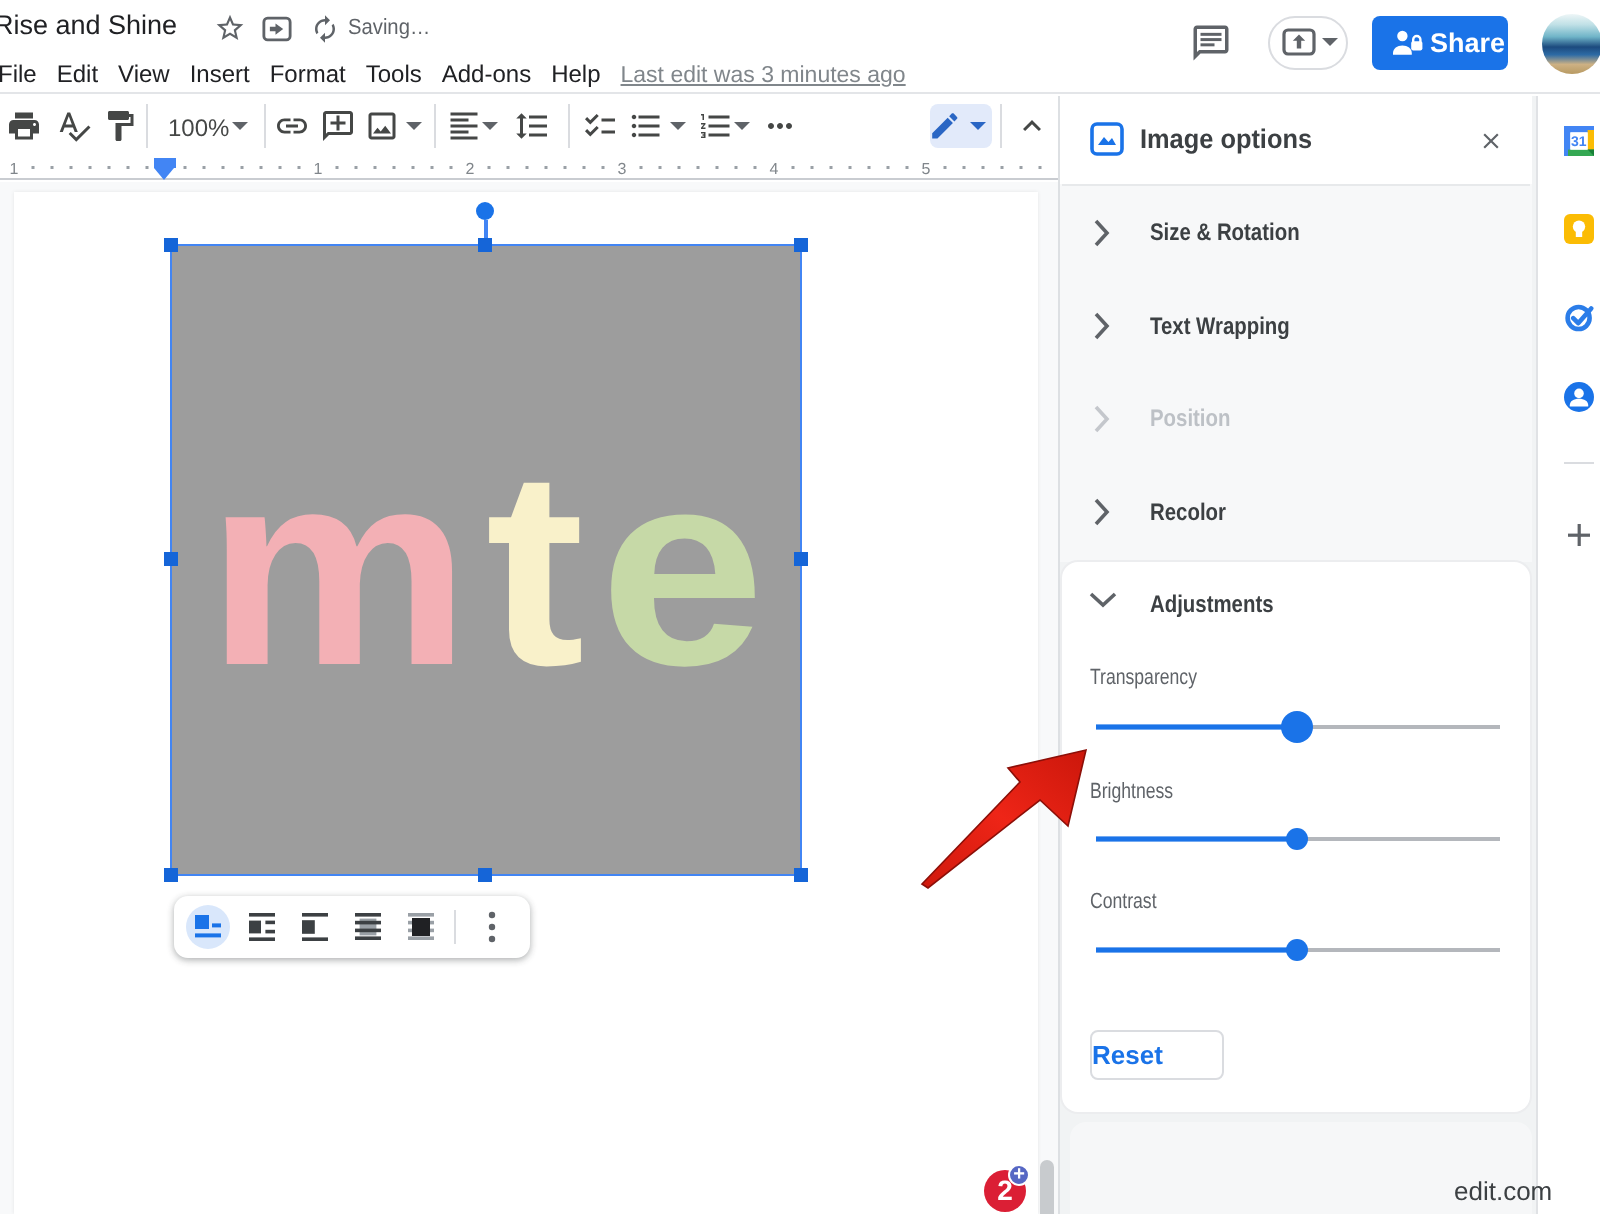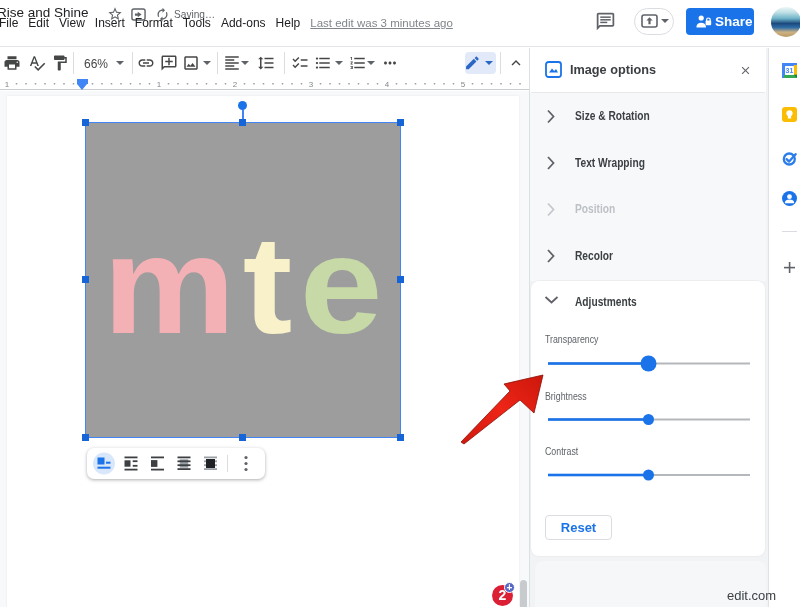--- a/index.html
+++ b/index.html
@@ -21,21 +21,21 @@
     </svg>
   <svg class="abs" style="left:131px;top:7px;" width="15" height="15" viewBox="0 0 16 16">
       <rect x="1" y="2.2" width="14" height="11.6" rx="2" fill="none" stroke="#5f6368" stroke-width="1.5"></rect>
       <path d="M7.2 5 v1.8 H4.2 v2.4 H7.2 V11 L11.3 8 Z" fill="#5f6368"></path>
     </svg>
   <svg class="abs" style="left:155px;top:7px;" width="15" height="15" viewBox="0 0 24 24" fill="#5f6368">
       <path d="M12 6v3l4-4-4-4v3c-4.42 0-8 3.58-8 8 0 1.57.46 3.03 1.24 4.26L6.7 14.8c-.45-.83-.7-1.79-.7-2.8 0-3.31 2.69-6 6-6zm6.76 1.74L17.3 9.2c.44.84.7 1.79.7 2.8 0 3.31-2.69 6-6 6v-3l-4 4 4 4v-3c4.42 0 8-3.58 8-8 0-1.57-.46-3.03-1.24-4.26z"></path>
     </svg>
   <div class="abs" style="left:174px;top:8px;font-size:11px;color:#5f6368;transform:scaleX(.92);transform-origin:0 50%;">Saving…</div>
 
-  <div class="abs" style="left:-1px;top:16px;font-size:12px;color:#202124;white-space:nowrap;">
+  <div class="abs" style="left:-1px;top:30px;font-size:12px;color:#202124;white-space:nowrap;">
     <span style="margin-right:10px;">File</span><span style="margin-right:10px;">Edit</span><span style="margin-right:10px;">View</span><span style="margin-right:10px;">Insert</span><span style="margin-right:10px;">Format</span><span style="margin-right:10px;">Tools</span><span style="margin-right:10px;">Add-ons</span><span style="margin-right:10px;">Help</span><span style="color:#80868b;text-decoration:underline;font-size:11.5px;">Last edit was 3 minutes ago</span>
   </div>
 
   <svg class="abs" style="left:595px;top:11px;" width="21" height="21" viewBox="0 0 24 24" fill="#5f6368">
       <path d="M20 2H4c-1.1 0-2 .9-2 2v18l4-4h14c1.1 0 2-.9 2-2V4c0-1.1-.9-2-2-2zm0 14H5.2L4 17.2V4h16v12z"></path>
       <rect x="6" y="6.2" width="12" height="1.7"></rect>
       <rect x="6" y="9.2" width="12" height="1.7"></rect>
       <rect x="6" y="12.2" width="8" height="1.7"></rect>
     </svg>
   <div class="abs" style="left:634px;top:8px;width:40px;height:27px;border:1px solid #dadce0;border-radius:14px;"></div>
@@ -98,21 +98,21 @@
           <path d="M6 10c-1.1 0-2 .9-2 2s.9 2 2 2 2-.9 2-2-.9-2-2-2zm12 0c-1.1 0-2 .9-2 2s.9 2 2 2 2-.9 2-2-.9-2-2-2zm-6 0c-1.1 0-2 .9-2 2s.9 2 2 2 2-.9 2-2-.9-2-2-2z"></path>
         </g>
       <g transform="translate(464,6.5) scale(0.70)" fill="#2a66c4">
           <path d="M3 17.25V21h3.75L17.81 9.94l-3.75-3.75L3 17.25zM20.71 7.04c.39-.39.39-1.02 0-1.41l-2.34-2.34c-.39-.39-1.02-.39-1.41 0l-1.83 1.83 3.75 3.75 1.83-1.83z"></path>
         </g>
       <g transform="translate(507,6) scale(0.75)">
           <path d="M12 8l-6 6 1.41 1.41L12 10.83l4.59 4.58L18 14l-6-6z"></path>
         </g>
     </g>
   </svg>
-  <div class="abs" style="left:84px;top:57px;font-size:12px;color:#454746;">66%</div>
+  <div class="abs" style="left:84px;top:57px;font-size:12px;color:#454746;">100%</div>
   <div class="abs caret" style="left:116px;top:61px;"></div>
   <div class="abs caret" style="left:203px;top:61px;"></div>
   <div class="abs caret" style="left:241px;top:61px;"></div>
   <div class="abs caret" style="left:335px;top:61px;"></div>
   <div class="abs caret" style="left:367px;top:61px;"></div>
   <div class="abs caret" style="left:485px;top:61px;border-top-color:#2a66c4;"></div>
   <div class="sep" style="left:73px;"></div>
   <div class="sep" style="left:132px;"></div>
   <div class="sep" style="left:217px;"></div>
   <div class="sep" style="left:284px;"></div>
@@ -292,21 +292,21 @@
     </g>
   </svg>
   <div class="abs" style="left:575px;top:109px;font-size:12px;font-weight:bold;color:#3c4043;transform:scaleX(.85);transform-origin:0 50%;">Size &amp; Rotation</div>
   <div class="abs" style="left:575px;top:155.5px;font-size:12px;font-weight:bold;color:#3c4043;transform:scaleX(.85);transform-origin:0 50%;">Text Wrapping</div>
   <div class="abs" style="left:575px;top:202px;font-size:12px;font-weight:bold;color:#bdc1c6;transform:scaleX(.85);transform-origin:0 50%;">Position</div>
   <div class="abs" style="left:575px;top:248.5px;font-size:12px;font-weight:bold;color:#3c4043;transform:scaleX(.85);transform-origin:0 50%;">Recolor</div>
   <div class="abs" style="left:575px;top:295px;font-size:12px;font-weight:bold;color:#3c4043;transform:scaleX(.85);transform-origin:0 50%;">Adjustments</div>
   <div class="abs" style="left:545px;top:333px;font-size:11px;color:#5f6368;transform:scaleX(.8);transform-origin:0 50%;">Transparency</div>
   <div class="abs" style="left:545px;top:389.5px;font-size:11px;color:#5f6368;transform:scaleX(.8);transform-origin:0 50%;">Brightness</div>
   <div class="abs" style="left:545px;top:445px;font-size:11px;color:#5f6368;transform:scaleX(.8);transform-origin:0 50%;">Contrast</div>
-  <div class="abs" style="left:545px;top:515px;width:67px;height:25px;border:1px solid #dadce0;border-radius:4px;background:#fff;text-align:center;line-height:24px;font-size:13px;font-weight:bold;color:#1a73e8;">Reset</div>
+  <div class="abs" style="left:545px;top:515px;width:67px;height:25px;border:1px solid #dadce0;border-radius:4px;background:#fff;line-height:24px;font-size:13px;font-weight:bold;color:#1a73e8;">Reset</div>
 
   <div class="abs" style="left:768px;top:48px;width:32px;height:559px;background:#fff;border-left:1px solid #e0e2e5;"></div>
   <svg class="abs" style="left:782px;top:63px;" width="15" height="15" viewBox="0 0 15 15">
     <rect x="0" y="0" width="15" height="15" rx="2" fill="#fff"></rect>
     <rect x="0" y="0" width="15" height="3.2" fill="#4285f4"></rect>
     <rect x="0" y="0" width="3.2" height="15" fill="#4285f4"></rect>
     <rect x="11.8" y="2" width="3.2" height="13" fill="#fbbc04"></rect>
     <rect x="2" y="11.8" width="13" height="3.2" fill="#34a853"></rect>
     <path d="M11.8 11.8 h3.2 v3.2 Z" fill="#188038"></path>
     <rect x="3.2" y="3.2" width="8.6" height="8.6" fill="#fff"></rect>

